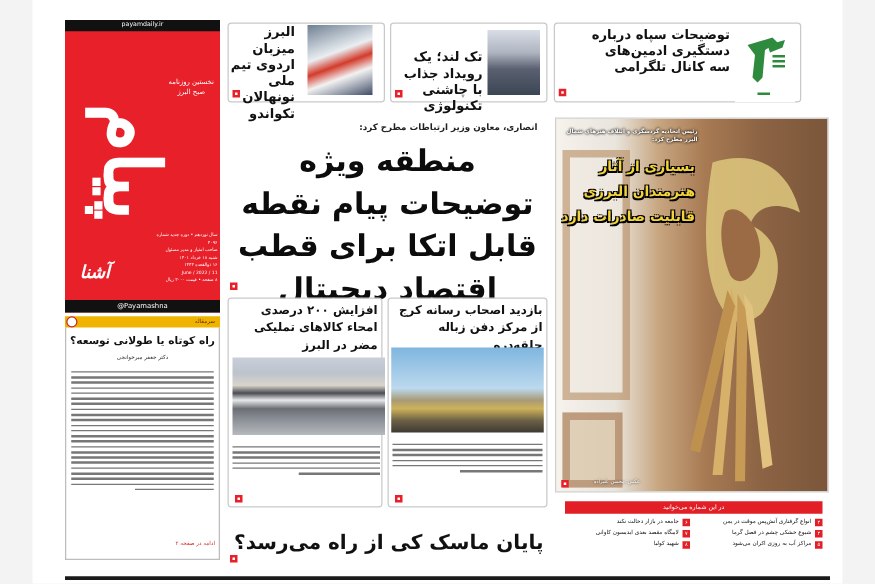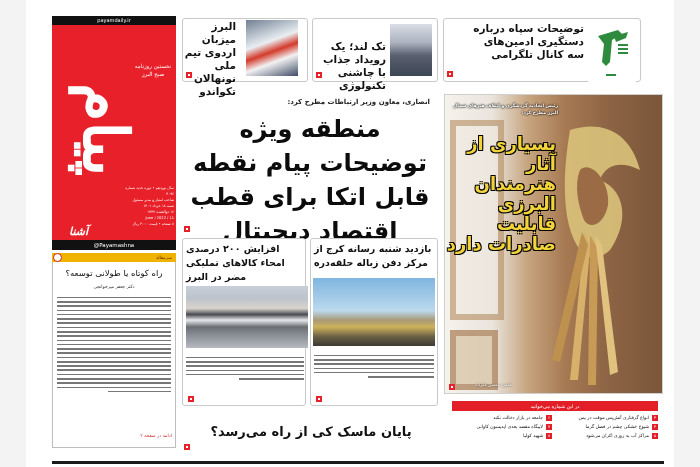--- a/index.html
+++ b/index.html
@@ -9,68 +9,68 @@
   .abs { position: absolute; }
   .rtl { direction: rtl; }
 
   
   .mast { left: 52px; top: 16px; width: 124px; height: 234px; background: #e8202a; }
   .mast-top { left: 52px; top: 16px; width: 124px; height: 9px; background: #111; color: #fff; font-size: 5px; text-align: center; line-height: 9px; }
   .mast-bottom { left: 52px; top: 240px; width: 124px; height: 10px; background: #111; color: #fff; font-size: 5.5px; text-align: center; line-height: 10px; }
   .mast-logo { left: 56px; top: 30px; width: 80px; height: 200px; color: #fff; font-family: "DejaVu Serif", serif; font-weight: bold; font-size: 62px; line-height: 62px; writing-mode: vertical-rl; text-align: center; }
   .mast-tag { left: 132px; top: 62px; width: 42px; color: #fff; font-size: 5.5px; line-height: 8px; text-align: center; }
   .mast-info { left: 118px; top: 185px; width: 56px; color: #fff; font-size: 3.6px; line-height: 6px; text-align: right; }
-  .mast-sub { left: 64px; top: 225px; width: 24px; color: #fff; font-size: 11px; font-style: italic; font-weight: bold; }
+  .mast-sub { left: 64px; top: 210px; width: 24px; color: #fff; font-size: 14px; font-style: italic; font-weight: bold; }
 
   
   .box { border: 1px solid #c9c9c9; border-radius: 3px; background: #fff; }
   .teaser-title { font-weight: bold; font-size: 10.5px; line-height: 13px; color: #111; text-align: right; }
   .pg { width: 6px; height: 6px; background: #e8202a; }
   .pg::after { content: ""; display: block; width: 2px; height: 2px; margin: 2px; background: #fff; }
 
   .thumb-taek { left: 246px; top: 20px; width: 52px; height: 56px; background: linear-gradient(160deg, #6f7f92 0%, #e9eef2 40%, #d33b2b 55%, #f2f2f2 70%, #3e4b66 100%); }
   .thumb-crowd { left: 390px; top: 24px; width: 42px; height: 52px; background: linear-gradient(180deg, #d8dde6 0%, #aeb4c0 35%, #5a6070 60%, #3b4655 100%); }
   .irgc-logo { left: 588px; top: 22px; width: 48px; height: 60px; }
 
   
   .kicker { left: 190px; top: 98px; width: 240px; font-size: 7px; font-weight: bold; color: #222; text-align: right; }
   .headline { left: 182px; top: 112px; width: 256px; font-family: "DejaVu Sans", sans-serif; font-weight: 900; font-size: 24px; line-height: 34px; color: #0c0c0c; text-align: center; letter-spacing: -0.5px; }
 
   
-  .story-title { font-weight: bold; font-size: 9.5px; line-height: 14px; text-align: left; color: #111; }
+  .story-title { font-weight: bold; font-size: 9.5px; line-height: 14px; text-align: right; color: #111; }
   .body-lines span { display: block; height: 1.6px; background: #777; margin: 2.7px 0; }
   .body-lines span.short { width: 55%; margin-left: auto; }
 
   .photo-cars { left: 186px; top: 286px; width: 122px; height: 62px; background: linear-gradient(180deg, #c8cfd8 0%, #bcc3cc 20%, #d9d4cb 36%, #4a4c52 46%, #e7e9ec 55%, #6b6e73 66%, #8b9097 80%, #b6b9bd 100%); }
   .photo-bulldozer { left: 313px; top: 278px; width: 122px; height: 68px; background: linear-gradient(180deg, #7fb6df 0%, #bcd9ee 48%, #a89a76 62%, #cdb25a 72%, #6c6046 86%, #3d3a33 100%); }
 
   
   .feature { left: 444px; top: 94px; width: 219px; height: 300px; background: linear-gradient(90deg, #f6f2ec 0%, #e9e4dc 22%, #c7a57f 38%, #a77a53 55%, #8d6444 75%, #7b563a 100%); border: 1px solid #cfcfcf; }
   .feature-frame { left: 450px; top: 120px; width: 54px; height: 200px; border: 6px solid #b58c61; background: #efe9e0; opacity: 0.6; }
   .feature-frame2 { left: 450px; top: 330px; width: 48px; height: 60px; border: 6px solid #a97b54; background: #d8c3a4; opacity: 0.7; }
   .bird { left: 530px; top: 110px; width: 120px; height: 280px; }
   .feature-kicker { left: 448px; top: 102px; width: 110px; font-size: 4.5px; line-height: 7px; color: #fff; font-weight: bold; text-align: right; text-shadow: 0 0 2px #000, 0 0 2px #000; }
-  .feature-title { left: 446px; top: 134px; width: 110px; font-weight: 900; font-size: 18px; line-height: 20px; color: #f2d43a; text-align: right; text-shadow: 1px 1px 0 #000, -1px -1px 0 #000, 1px -1px 0 #000, -1px 1px 0 #000; }
+  .feature-title { left: 446px; top: 124px; width: 110px; font-weight: 900; font-size: 11px; line-height: 20px; color: #f2d43a; text-align: right; text-shadow: 1px 1px 0 #000, -1px -1px 0 #000, 1px -1px 0 #000, -1px 1px 0 #000; }
   .feature-credit { left: 456px; top: 382px; width: 56px; font-size: 4px; color: #fff; text-shadow: 0 0 2px #000; text-align: right; }
 
   
   .issue-head { left: 452px; top: 401px; width: 206px; height: 10px; background: #e21f26; color: #fff; font-size: 5px; line-height: 10px; text-align: center; }
   .issue-list { left: 452px; top: 414px; width: 206px; display: grid; grid-template-columns: 1fr 1fr; direction: rtl; column-gap: 6px; row-gap: 1px; }
   .issue-item { display: flex; align-items: center; gap: 3px; font-size: 4.6px; line-height: 8px; color: #111; }
   .issue-num { width: 6px; height: 6px; background: #e21f26; color: #fff; font-size: 4px; line-height: 6px; text-align: center; flex: none; }
 
   
   .col-head { left: 52px; top: 253px; width: 124px; height: 9px; background: #f0b400; font-size: 4.5px; line-height: 9px; color: #6b2b00; text-align: right; padding-right: 4px; }
   .col-badge { left: 53px; top: 253px; width: 9px; height: 9px; border-radius: 50%; background: #fff; border: 1.5px solid #c3272e; }
   .col-box { left: 52px; top: 262px; width: 124px; height: 186px; border: 1px solid #bdbdbd; border-top: none; }
-  .col-title { left: 56px; top: 268px; width: 116px; font-size: 8.5px; font-weight: normal; text-align: center; color: #111; }
+  .col-title { left: 56px; top: 268px; width: 116px; font-size: 8.5px; font-weight: bold; text-align: center; color: #111; }
   .col-author { left: 56px; top: 284px; width: 116px; font-size: 4.5px; text-align: center; color: #333; }
   .col-more { left: 120px; top: 433px; width: 52px; font-size: 4.5px; color: #d32f2f; text-align: right; }
 
-  .bottom-headline { left: 184px; top: 424px; width: 254px; font-weight: 900; font-size: 13px; text-align: center; color: #111; }
+  .bottom-headline { left: 184px; top: 424px; width: 254px; font-weight: 900; font-size: 16px; text-align: center; color: #111; }
   .bottom-rule { left: 52px; top: 461px; width: 612px; height: 3px; background: #1a1a1a; }
 </style>
 </head>
 <body>
 
 <div class="page"></div>
 
 <div class="abs mast"></div>
 <div class="abs mast-top">payamdaily.ir</div>
 <div class="abs mast-logo">پیام</div>
@@ -107,21 +107,21 @@
 <div class="abs box" style="left:182px;top:18px;width:126px;height:64px;"></div>
 <div class="abs thumb-taek"></div>
 <div class="abs teaser-title rtl" style="left:184px;top:20px;width:52px;">البرز میزبان اردوی تیم ملی نونهالان تکواندو</div>
 <div class="abs pg" style="left:186px;top:72px;"></div>
 
 <div class="abs kicker rtl">انصاری، معاون وزیر ارتباطات مطرح کرد:</div>
 <div class="abs headline rtl">منطقه ویژه توضیحات پیام نقطه قابل اتکا برای قطب اقتصاد دیجیتال</div>
 <div class="abs pg" style="left:184px;top:226px;"></div>
 
 <div class="abs box" style="left:310px;top:238px;width:128px;height:168px;"></div>
-<div class="abs story-title rtl" style="left:314px;top:242px;width:120px;">بازدید شنبه رسانه کرج از مرکز دفن زباله حلقه‌دره</div>
+<div class="abs story-title rtl" style="left:314px;top:242px;width:120px;">بازدید اصحاب رسانه کرج از مرکز دفن زباله حلقه‌دره</div>
 <div class="abs photo-bulldozer"></div>
 <div class="abs body-lines" style="left:314px;top:352px;width:120px;">
   <span></span>
     <span></span>
     <span></span>
     <span></span>
     <span></span>
     <span class="short"></span>
 </div>
 <div class="abs pg" style="left:316px;top:396px;"></div>

